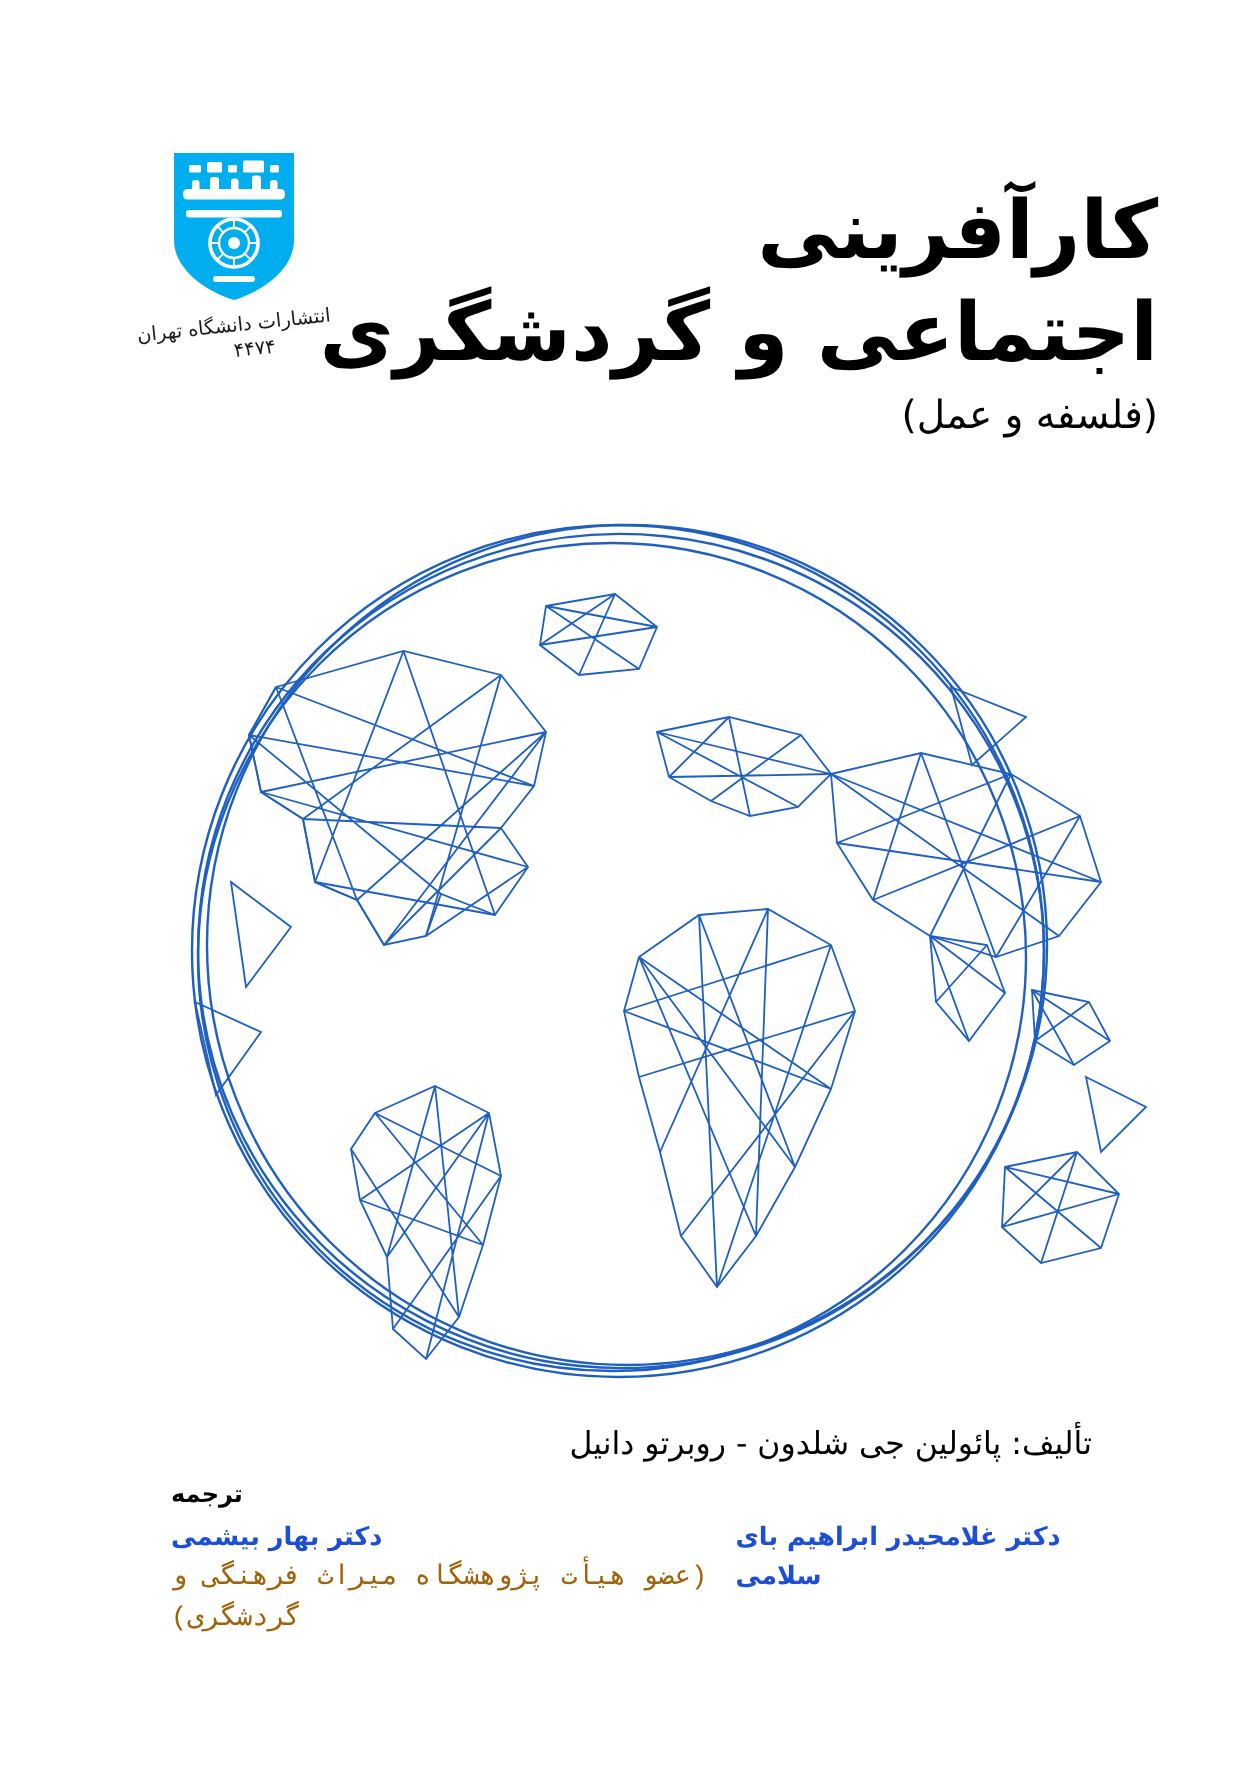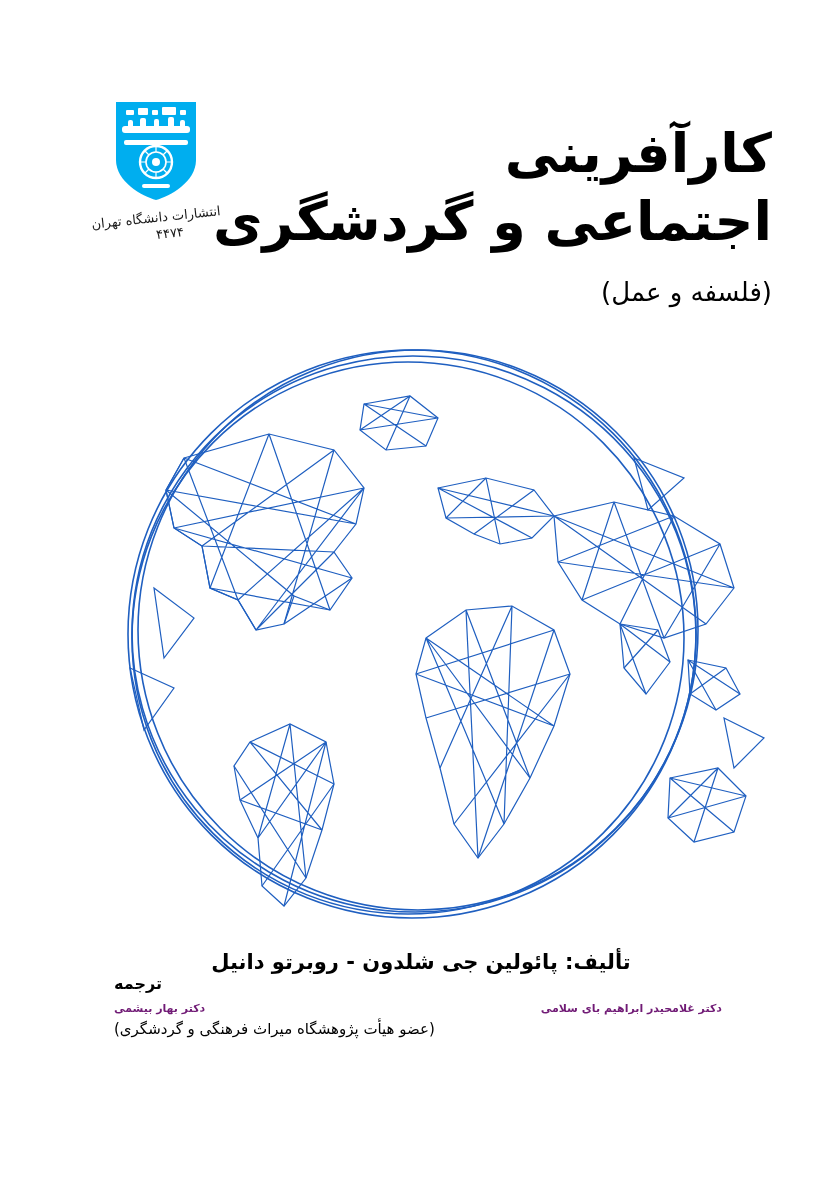--- a/index.html
+++ b/index.html
@@ -67,21 +67,21 @@
     font-size: 54px;
     font-weight: bold;
     line-height: 1.26;
     color: #000000;
     letter-spacing: -1px;
     text-align: right;
     direction: rtl;
     white-space: nowrap;
   }
   .subtitle {
-    margin-top: 21px;
+    margin-top: 6px;
     font-size: 26px;
     color: #000000;
     text-align: right;
     direction: rtl;
     padding-left: 190px;
   }
 
   
   .globe-wrap {
     position: absolute;
@@ -97,56 +97,58 @@
   .credits {
     position: absolute;
     right: 0;
     left: 0;
     top: 950px;
     padding: 0 100px 0 100px;
     direction: rtl;
   }
   .author-line {
     font-size: 21px;
-    font-weight: bold;
-    text-align: center;
+    font-weight: normal;
+    text-align: right;
     color: #000;
     direction: rtl;
     padding-left: 14px;
   }
   .translation-label {
+    margin-top: 12px;
     font-size: 16px;
     font-weight: bold;
     text-align: left;
     color: #000;
     padding-left: 14px;
   }
   .translators {
     margin-top: 8px;
     display: flex;
     flex-direction: row;
     justify-content: space-between;
     align-items: flex-start;
     direction: rtl;
   }
   .translator {
     direction: rtl;
   }
   .translator.left-col { text-align: left; padding-right: 6px; }
   .translator.right-col { text-align: left; padding-left: 14px; }
   .translator .t-name {
-    font-size: 11px;
+    font-size: 17px;
     font-weight: bold;
-    color: #701a75;
+    color: #1d4ed8;
     line-height: 1.5;
   }
   .translator .t-affil {
-    font-size: 15px;
-    color: #000000;
+    font-size: 18px;
+    color: #a16207;
     line-height: 1.5;
+    font-family: Liberation Mono, monospace;
   }
 </style>
 </head>
 <body>
 
 <div class="cover">
 
   <div class="publisher-block">
     <div class="ut-logo">
       <svg viewBox="0 0 96 108" xmlns="http://www.w3.org/2000/svg" aria-hidden="true">

